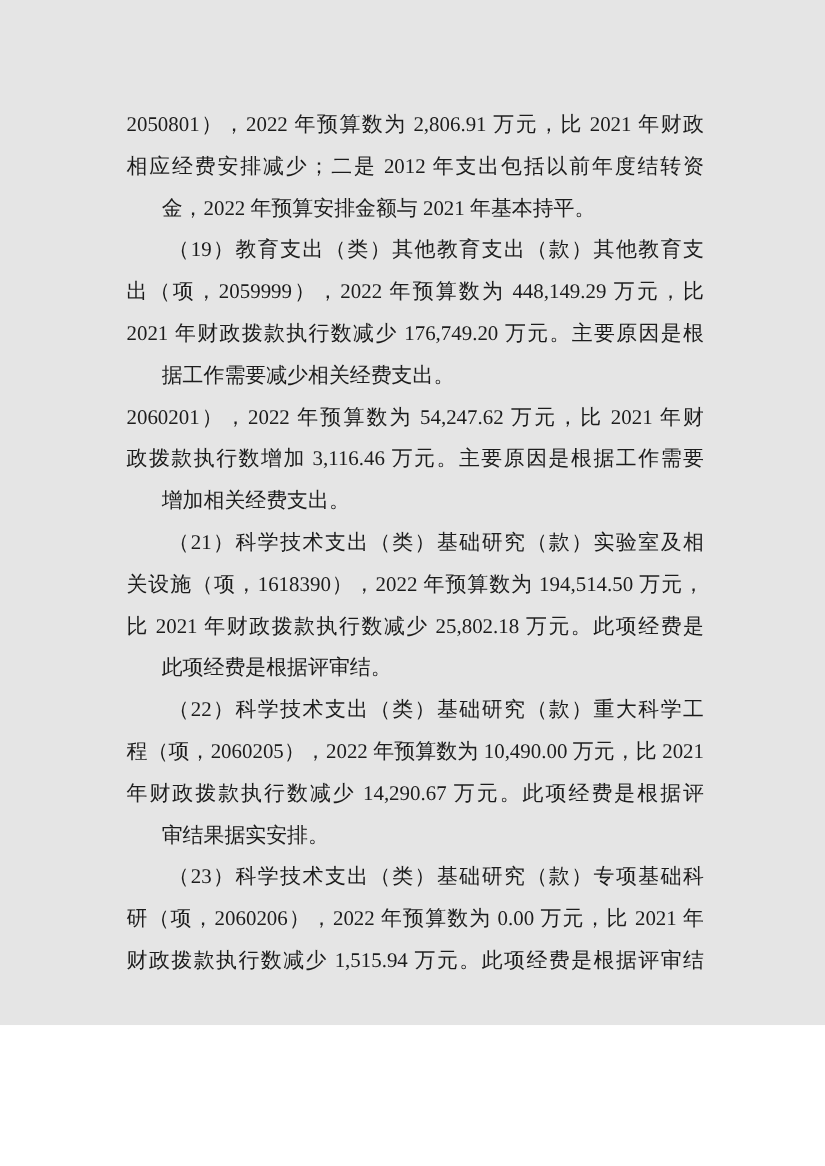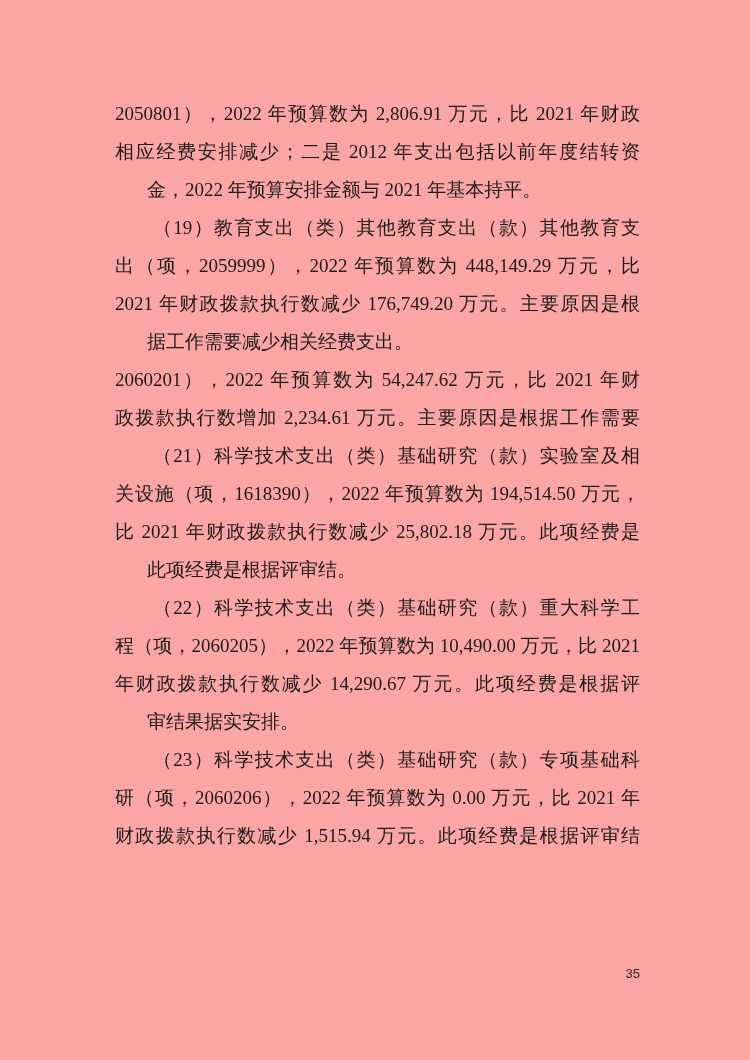--- a/index.html
+++ b/index.html
@@ -3,22 +3,22 @@
 <meta charset="utf-8">
 <style>
   html, body {
     margin: 0;
     padding: 0;
     background: #ffffff;
   }
   .page {
     position: relative;
     width: 750px;
-    height: 1060px;
-    background: #fca5a5;
+    height: 932px;
+    background: #e5e5e5;
     overflow: hidden;
   }
   .doc {
     position: absolute;
     left: 115px;
     top: 95px;
     width: 525px;
     color: #1c1c1c;
     font-family: "Liberation Serif", "DejaVu Serif", serif;
     font-size: 19px;
@@ -66,21 +66,22 @@
         <div class="line para-end">金，2022 年预算安排金额与 2021 年基本持平。</div>
       </div>
       <div class="paragraph">
         <div class="line indent">（19）教育支出（类）其他教育支出（款）其他教育支</div>
         <div class="line">出（项，2059999），2022 年预算数为 448,149.29 万元，比</div>
         <div class="line">2021 年财政拨款执行数减少 176,749.20 万元。主要原因是根</div>
         <div class="line para-end">据工作需要减少相关经费支出。</div>
       </div>
       <div class="paragraph">
         <div class="line">2060201），2022 年预算数为 54,247.62 万元，比 2021 年财</div>
-        <div class="line">政拨款执行数增加 2,234.61 万元。主要原因是根据工作需要</div>
+        <div class="line">政拨款执行数增加 3,116.46 万元。主要原因是根据工作需要</div>
+        <div class="line para-end">增加相关经费支出。</div>
       </div>
       <div class="paragraph">
         <div class="line indent">（21）科学技术支出（类）基础研究（款）实验室及相</div>
         <div class="line">关设施（项，1618390），2022 年预算数为 194,514.50 万元，</div>
         <div class="line">比 2021 年财政拨款执行数减少 25,802.18 万元。此项经费是</div>
         <div class="line para-end">此项经费是根据评审结。</div>
       </div>
       <div class="paragraph">
         <div class="line indent">（22）科学技术支出（类）基础研究（款）重大科学工</div>
         <div class="line">程（项，2060205），2022 年预算数为 10,490.00 万元，比 2021</div>

